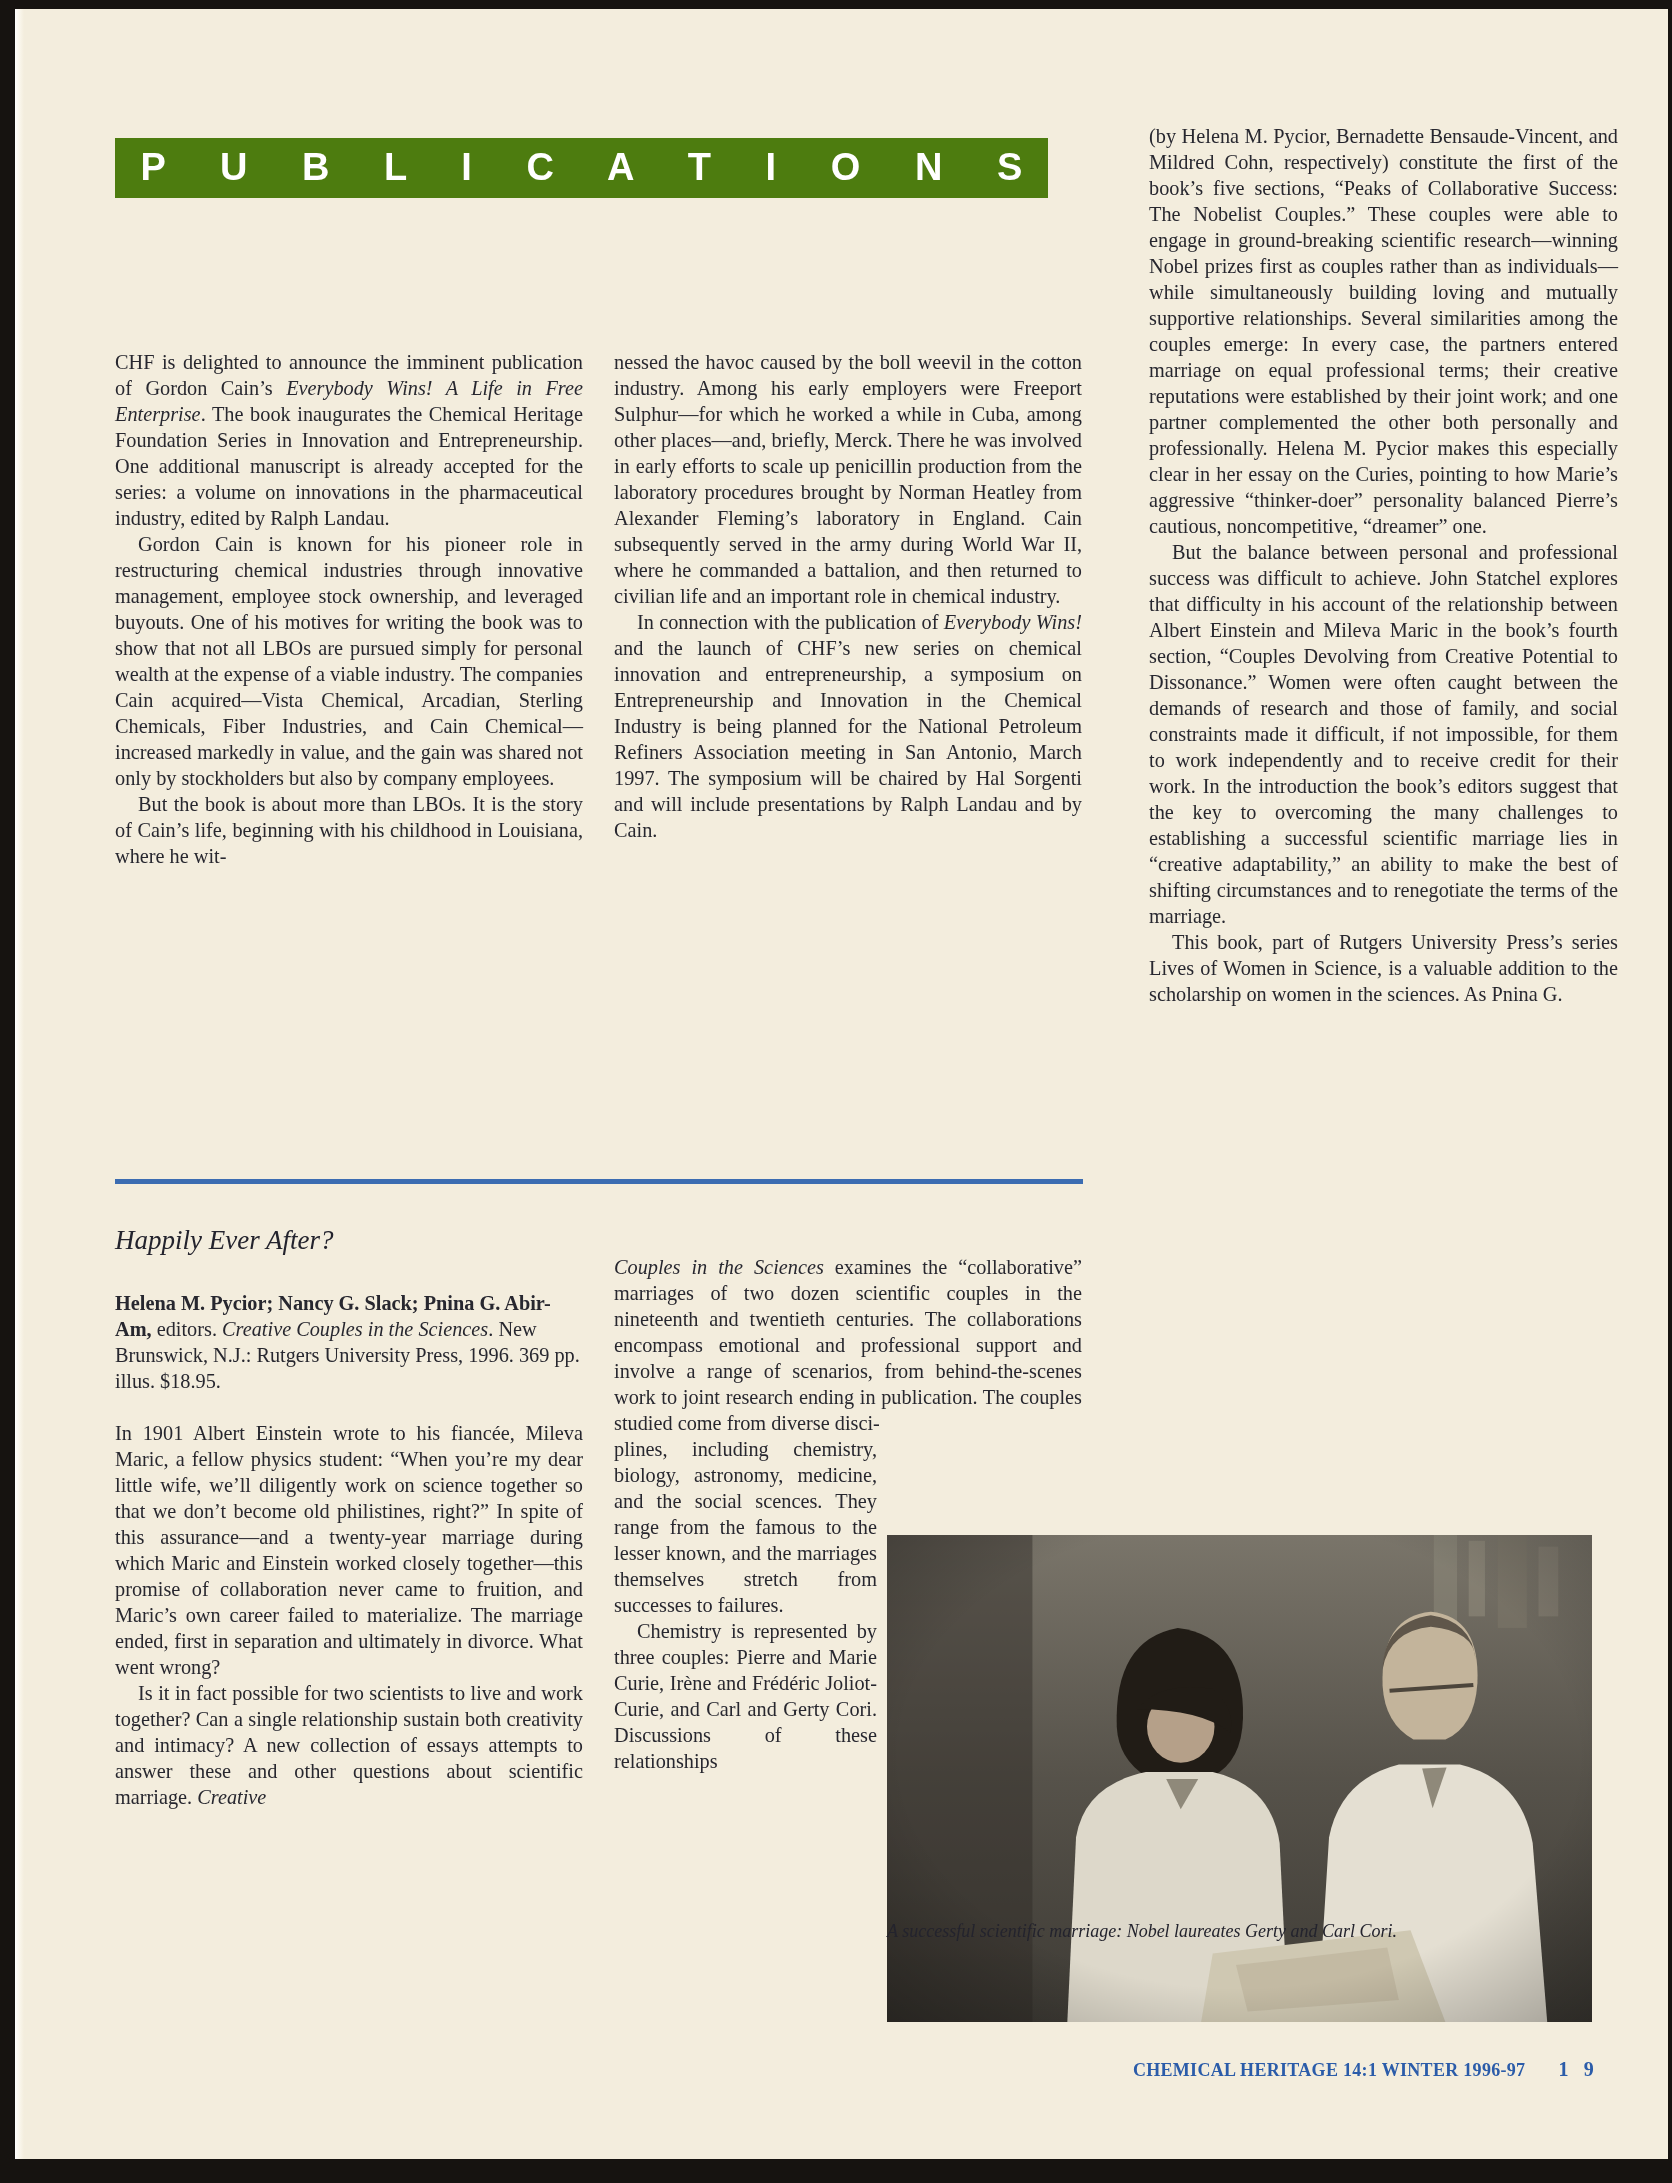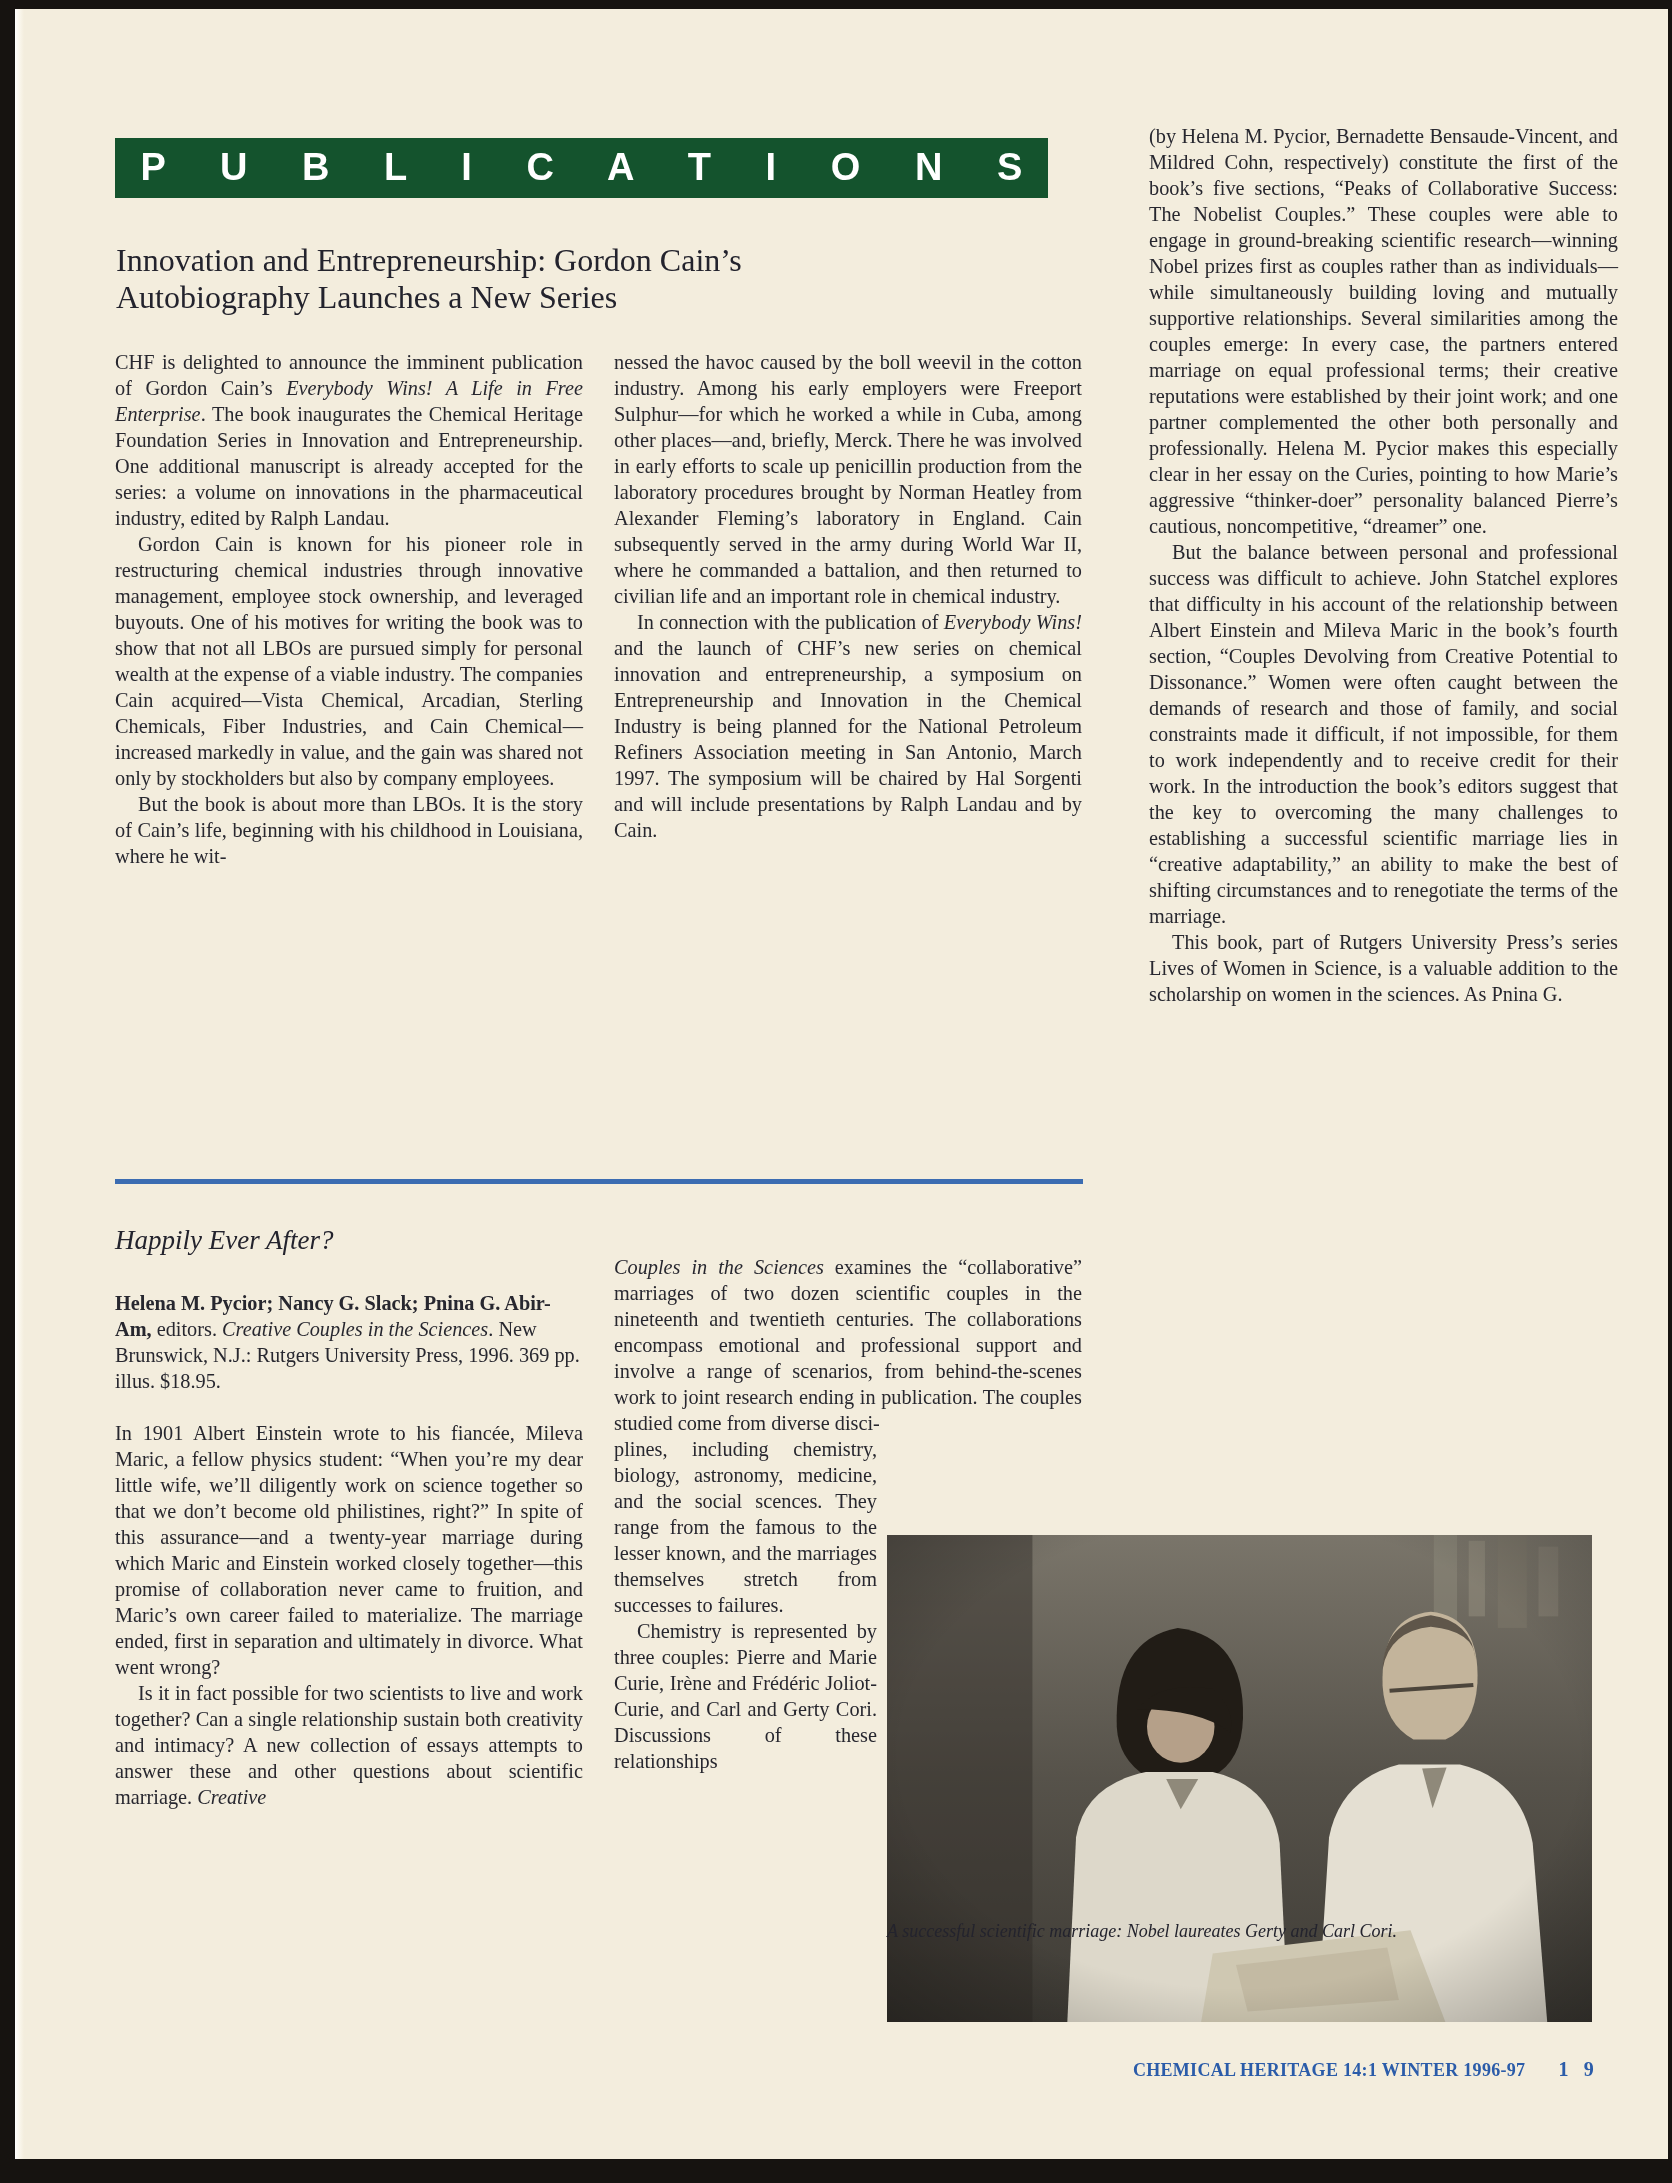--- a/index.html
+++ b/index.html
@@ -15,21 +15,21 @@
     width: 1653px; height: 2150px;
     background: #f3eddd;
   }
   .page-edge {
     position: absolute; left: 0; top: 0; bottom: 0; width: 9.3px;
     background: linear-gradient(90deg, #ffffff 0%, #fbf8ee 45%, rgba(243,237,221,0) 100%);
   }
   .banner {
     position: absolute; left: 100px; top: 129px;
     width: 933px; height: 60px;
-    background: #14532d;
+    background: #4d7c0f;
   }
   .banner .banner-text {
     display: block; padding: 0 25.6px;
     line-height: 59px;
     font-family: "Liberation Sans", sans-serif;
     font-weight: 700; font-size: 38px; color: #ffffff;
     text-align: justify; text-align-last: justify;
     word-spacing: 23px;
     overflow: hidden; height: 60px;
   }
@@ -82,24 +82,20 @@
 </head>
 <body>
 
 <div class="page">
   <div class="page-edge"></div>
 
   <div class="banner">
     <span class="banner-text">P U B L I C A T I O N S</span>
   </div>
 
-  <div class="a1-title">
-    <div>Innovation and Entrepreneurship: Gordon Cain’s</div>
-    <div>Autobiography Launches a New Series</div>
-  </div>
 
   <div class="col a1c1">
       <p class="para"><span>CHF is delighted to announce the imminent publication of Gordon Cain’s </span><span class="it">Everybody Wins! A Life in Free Enterprise</span><span>. The book inaugurates the Chemical Heritage Foundation Series in Innovation and Entrepreneurship. One additional manuscript is already accepted for the series: a volume on innovations in the pharmaceutical industry, edited by Ralph Landau.</span></p>
       <p class="para indent"><span>Gordon Cain is known for his pioneer role in restructuring chemical industries through innovative management, employee stock ownership, and leveraged buyouts. One of his motives for writing the book was to show that not all LBOs are pursued simply for personal wealth at the expense of a viable industry. The companies Cain acquired—Vista Chemical, Arcadian, Sterling Chemicals, Fiber Industries, and Cain Chemical—increased markedly in value, and the gain was shared not only by stockholders but also by company employees.</span></p>
       <p class="para indent"><span>But the book is about more than LBOs. It is the story of Cain’s life, beginning with his childhood in Louisiana, where he wit-</span></p>
     </div>
   <div class="col a1c2">
       <p class="para"><span>nessed the havoc caused by the boll weevil in the cotton industry. Among his early employers were Freeport Sulphur—for which he worked a while in Cuba, among other places—and, briefly, Merck. There he was involved in early efforts to scale up penicillin production from the laboratory procedures brought by Norman Heatley from Alexander Fleming’s laboratory in England. Cain subsequently served in the army during World War II, where he commanded a battalion, and then returned to civilian life and an important role in chemical industry.</span></p>
       <p class="para indent"><span>In connection with the publication of </span><span class="it">Everybody Wins!</span><span> and the launch of CHF’s new series on chemical innovation and entrepreneurship, a symposium on Entrepreneurship and Innovation in the Chemical Industry is being planned for the National Petroleum Refiners Association meeting in San Antonio, March 1997. The symposium will be chaired by Hal Sorgenti and will include presentations by Ralph Landau and by Cain.</span></p>
     </div>

